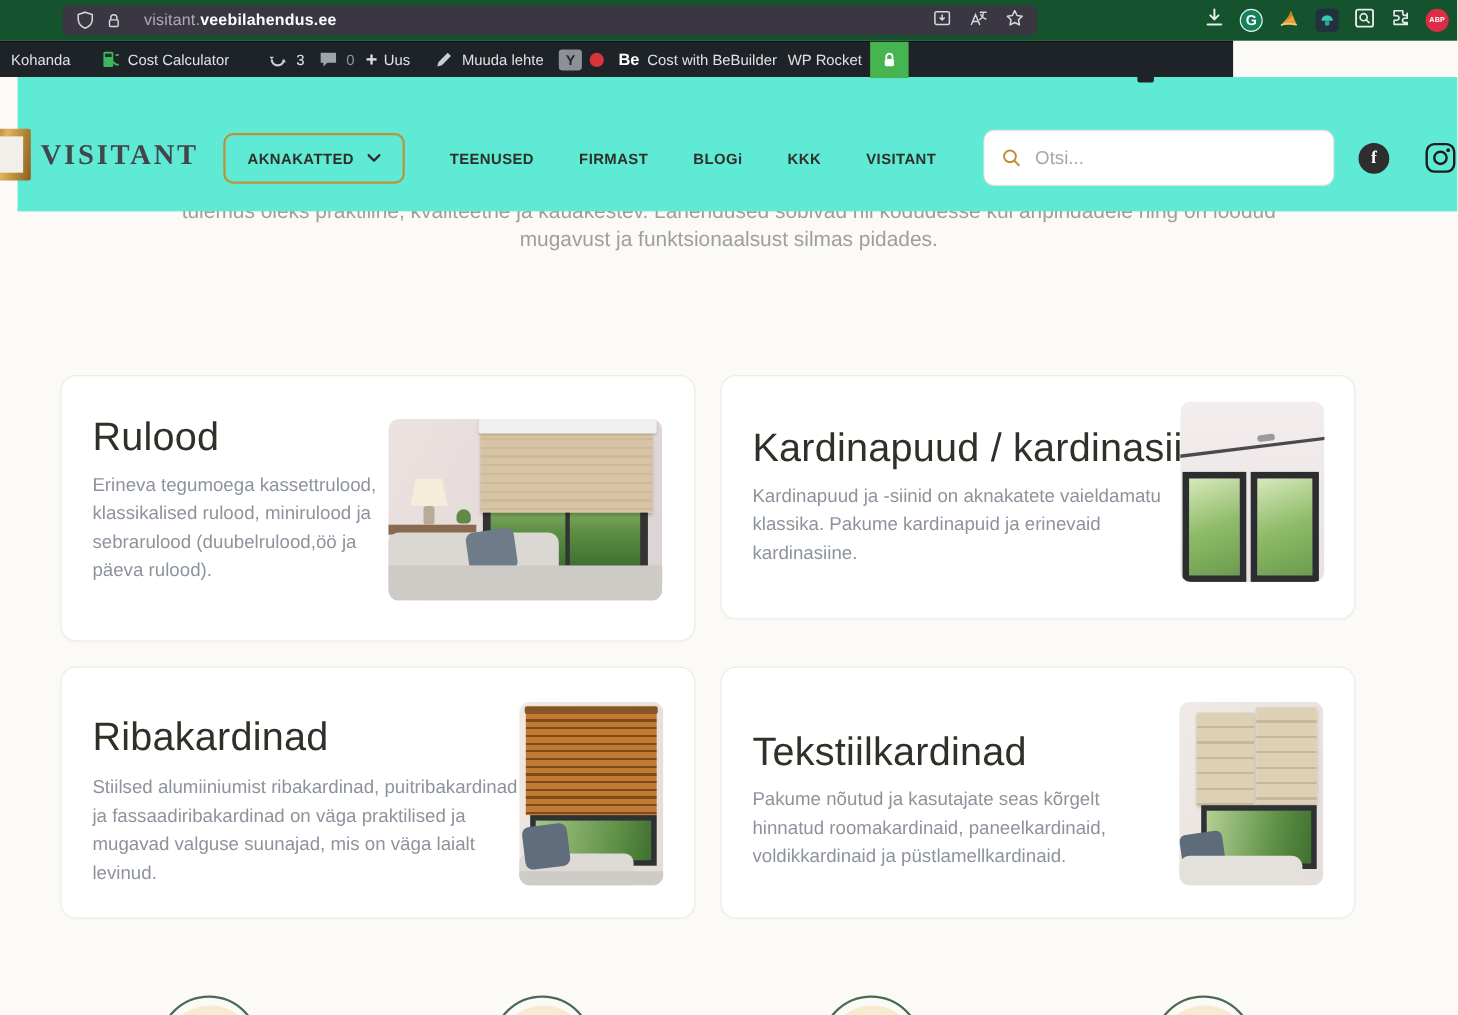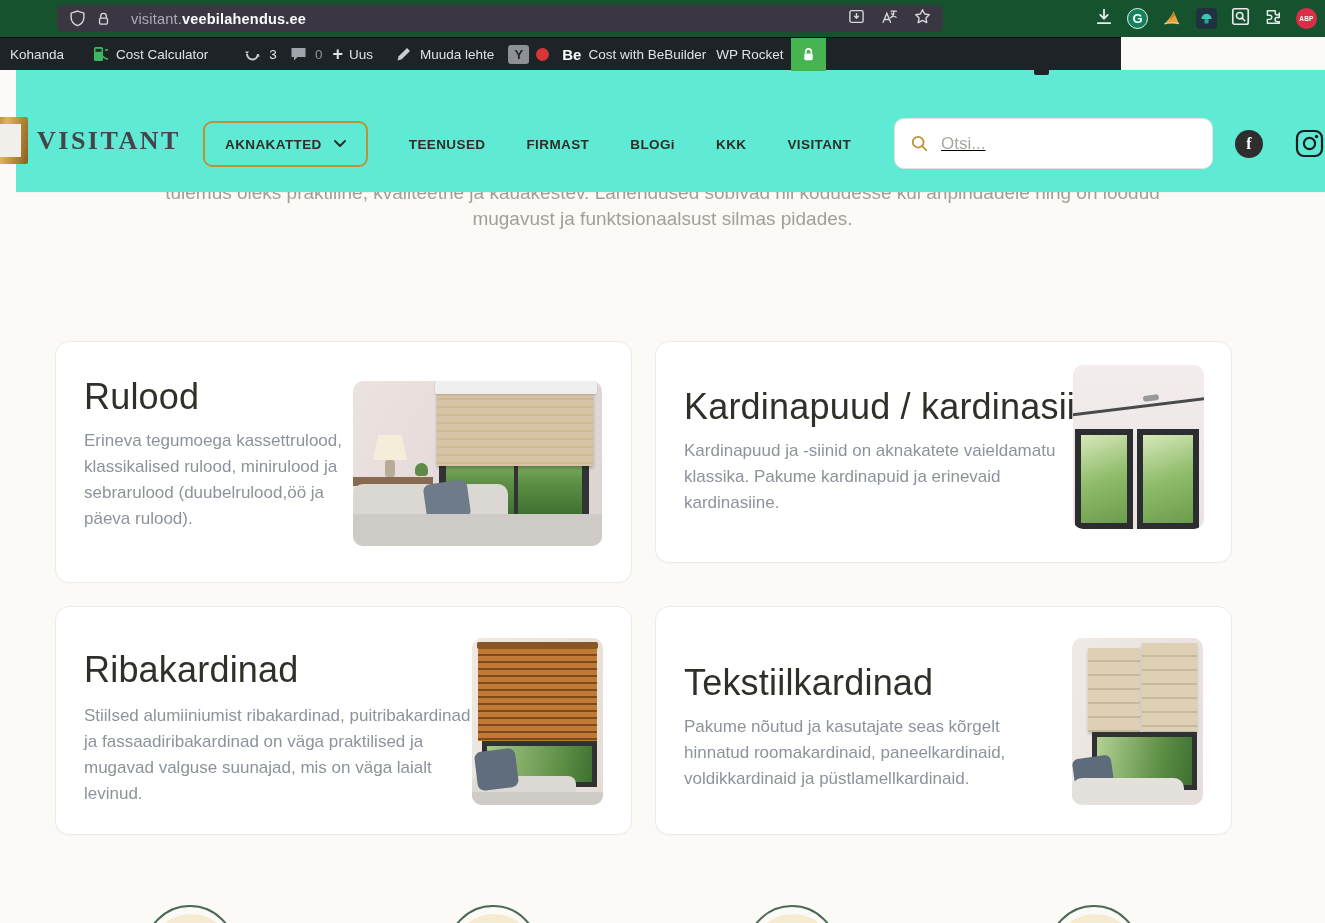--- a/index.html
+++ b/index.html
@@ -33,21 +33,21 @@
   .admin-notch { position:absolute; left:1034px; top:70px; width:15px; height:5px; background:#1d2327; border-radius:0 0 2px 2px; z-index:28; }
 
   
   .site-header { position:absolute; top:70px; left:16px; width:1325px; height:122px; background:#5eead4; z-index:20; box-shadow:0 1px 0 rgba(0,0,0,.04); }
   .logo-frame { position:absolute; left:-32px; top:47px; width:44px; height:47px; background:linear-gradient(100deg,#6e4a12,#e2b45c 45%,#8a5f1d); border-radius:2px; }
   .logo-frame-inner { position:absolute; inset:7px; background:#f0efe9; }
   .logo-text { position:absolute; left:21px; top:56px; font-family:"Liberation Serif", serif; font-weight:bold; font-size:26px; letter-spacing:2.5px; color:#43454a; }
   .main-nav { position:absolute; left:187px; top:51px; height:46px; display:flex; align-items:center; }
   .nav-pill { height:46px; border:2px solid #bd9234; border-radius:9px; display:flex; align-items:center; gap:12px; padding:0 20px; color:#2d2f28; font-weight:bold; font-size:13.5px; letter-spacing:.4px; cursor:pointer; }
   .nav-link { margin-left:41px; color:#2d2f28; font-weight:bold; font-size:13.5px; letter-spacing:.4px; cursor:pointer; }
-  .search-box { position:absolute; left:878px; top:48px; width:319px; height:51px; background:#fff; border:1px solid #e6e3da; border-radius:10px; display:flex; align-items:center; padding:0 16px; gap:13px;text-decoration:underline; }
+  .search-box { position:absolute; left:878px; top:48px; width:319px; height:51px; background:#fff; border:1px solid #e6e3da; border-radius:10px; display:flex; align-items:center; padding:0 16px; gap:13px; }
   .search-box input { border:none; outline:none; background:transparent; font-size:17px; color:#44433e; width:100%; font-family:"Liberation Sans", sans-serif; }
   .search-box input::placeholder { color:#a7a7a1; }
   .fb-circle { position:absolute; left:1219px; top:60px; width:28px; height:28px; border-radius:50%; background:#2e2e2e; color:#fff; display:flex; align-items:center; justify-content:center; font-family:"Liberation Serif", serif; font-weight:bold; font-size:16px; cursor:pointer; }
   .ig-icon { position:absolute; left:1279px; top:59px; cursor:pointer; }
 
   
   .content { position:absolute; top:0; left:0; width:1325px; height:923px; z-index:10; }
   .intro-line { position:absolute; width:1325px; text-align:center; color:#a0a099; font-size:19px; line-height:26px; }
   .intro-1 { top:180px; }
   .intro-2 { top:206px; }

